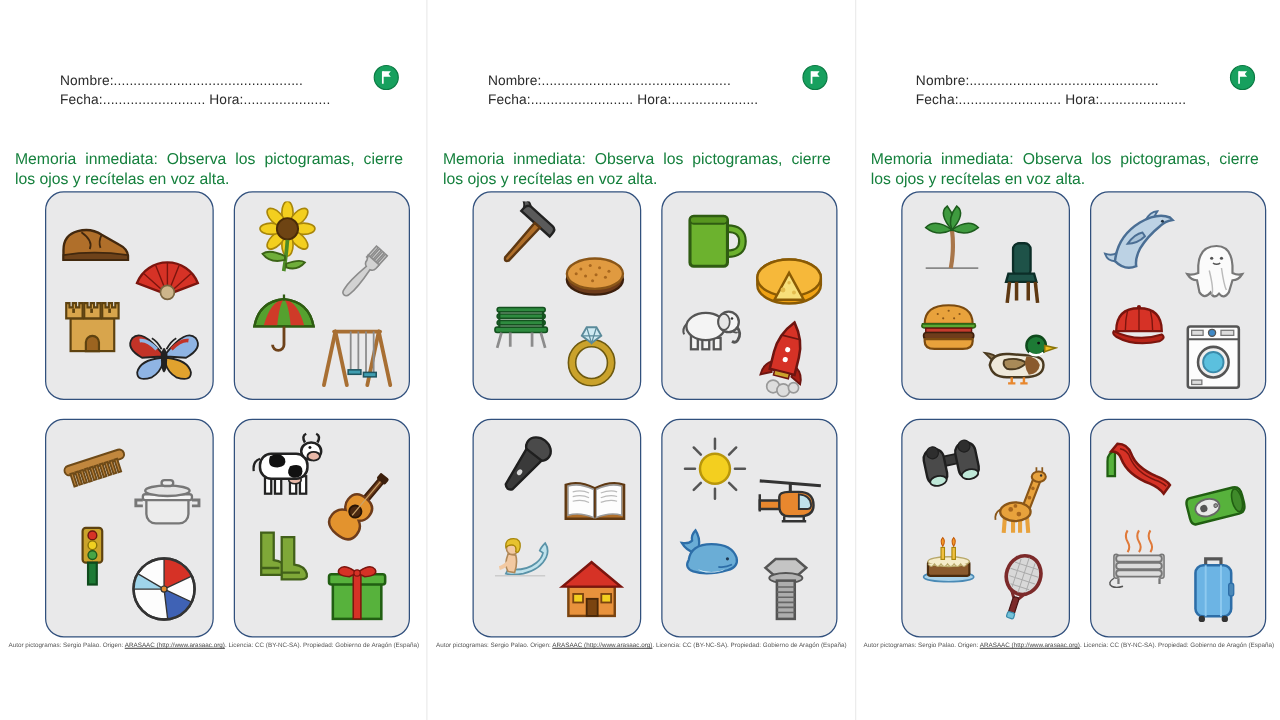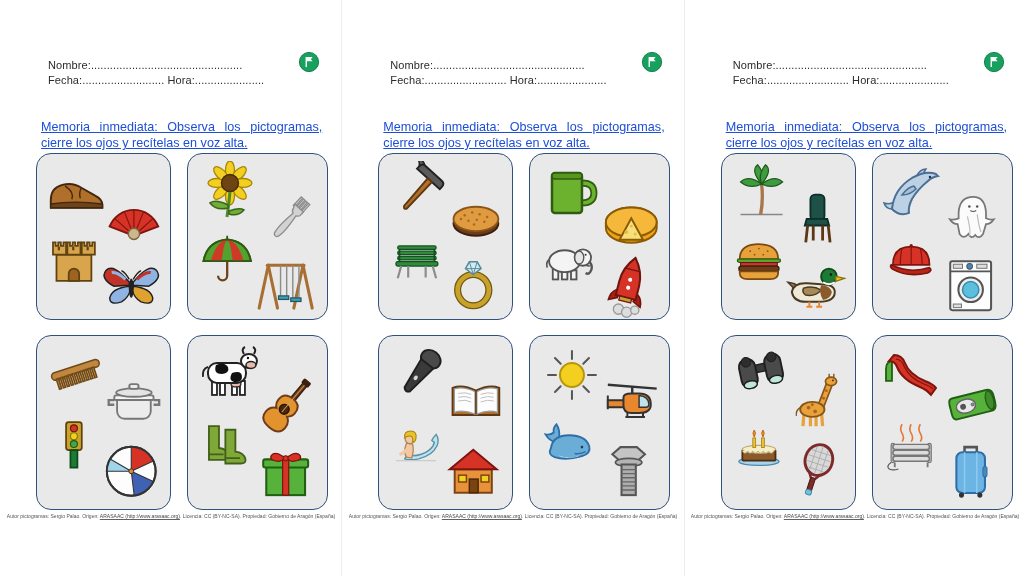--- a/index.html
+++ b/index.html
@@ -3,22 +3,22 @@
 <meta charset="utf-8">
 <style>
   html,body{margin:0;padding:0;background:#fff;}
   .canvas{position:relative;width:1024px;height:576px;background:#fff;display:flex;
           font-family:"Liberation Sans",sans-serif;overflow:hidden;}
   .page{position:relative;width:341.33px;height:576px;background:#fff;flex:0 0 auto;}
   .page + .page{border-left:1px solid #ececec;}
   .name-block{position:absolute;left:48px;top:58px;font-size:11px;line-height:15px;color:#2b2b2b;letter-spacing:.1px;}
   .logo{position:absolute;top:51px;right:21px;width:22px;height:22px;}
   .logo svg{width:100%;height:100%;display:block;}
-  .instruction{position:absolute;left:41px;right:19px;top:106px;font-size:12.6px;line-height:1.32;
-               color:#1d4ed8;text-align:justify;text-decoration:underline;}
+  .instruction{position:absolute;left:12px;right:19px;top:106px;font-size:12.6px;line-height:1.32;
+               color:#15803d;text-align:justify;}
   .boxes{position:absolute;left:36px;top:153px;display:grid;
          grid-template-columns:135px 141px;grid-template-rows:167px 175px;gap:15px 16px;}
   .box{position:relative;background:#e9e9ea;border:1.8px solid #31507d;border-radius:15px;}
   .pict{position:absolute;aspect-ratio:1/1;}
   .pict svg{width:100%;height:100%;display:block;}
   .footer{position:absolute;top:514px;left:50%;width:max-content;white-space:nowrap;
           transform:translateX(-50%) scale(0.84);transform-origin:center top;
           font-size:6px;color:#555;}
   .footer .lnk{text-decoration:underline;color:#444;}
   #sprite{position:absolute;width:0;height:0;overflow:hidden;}

